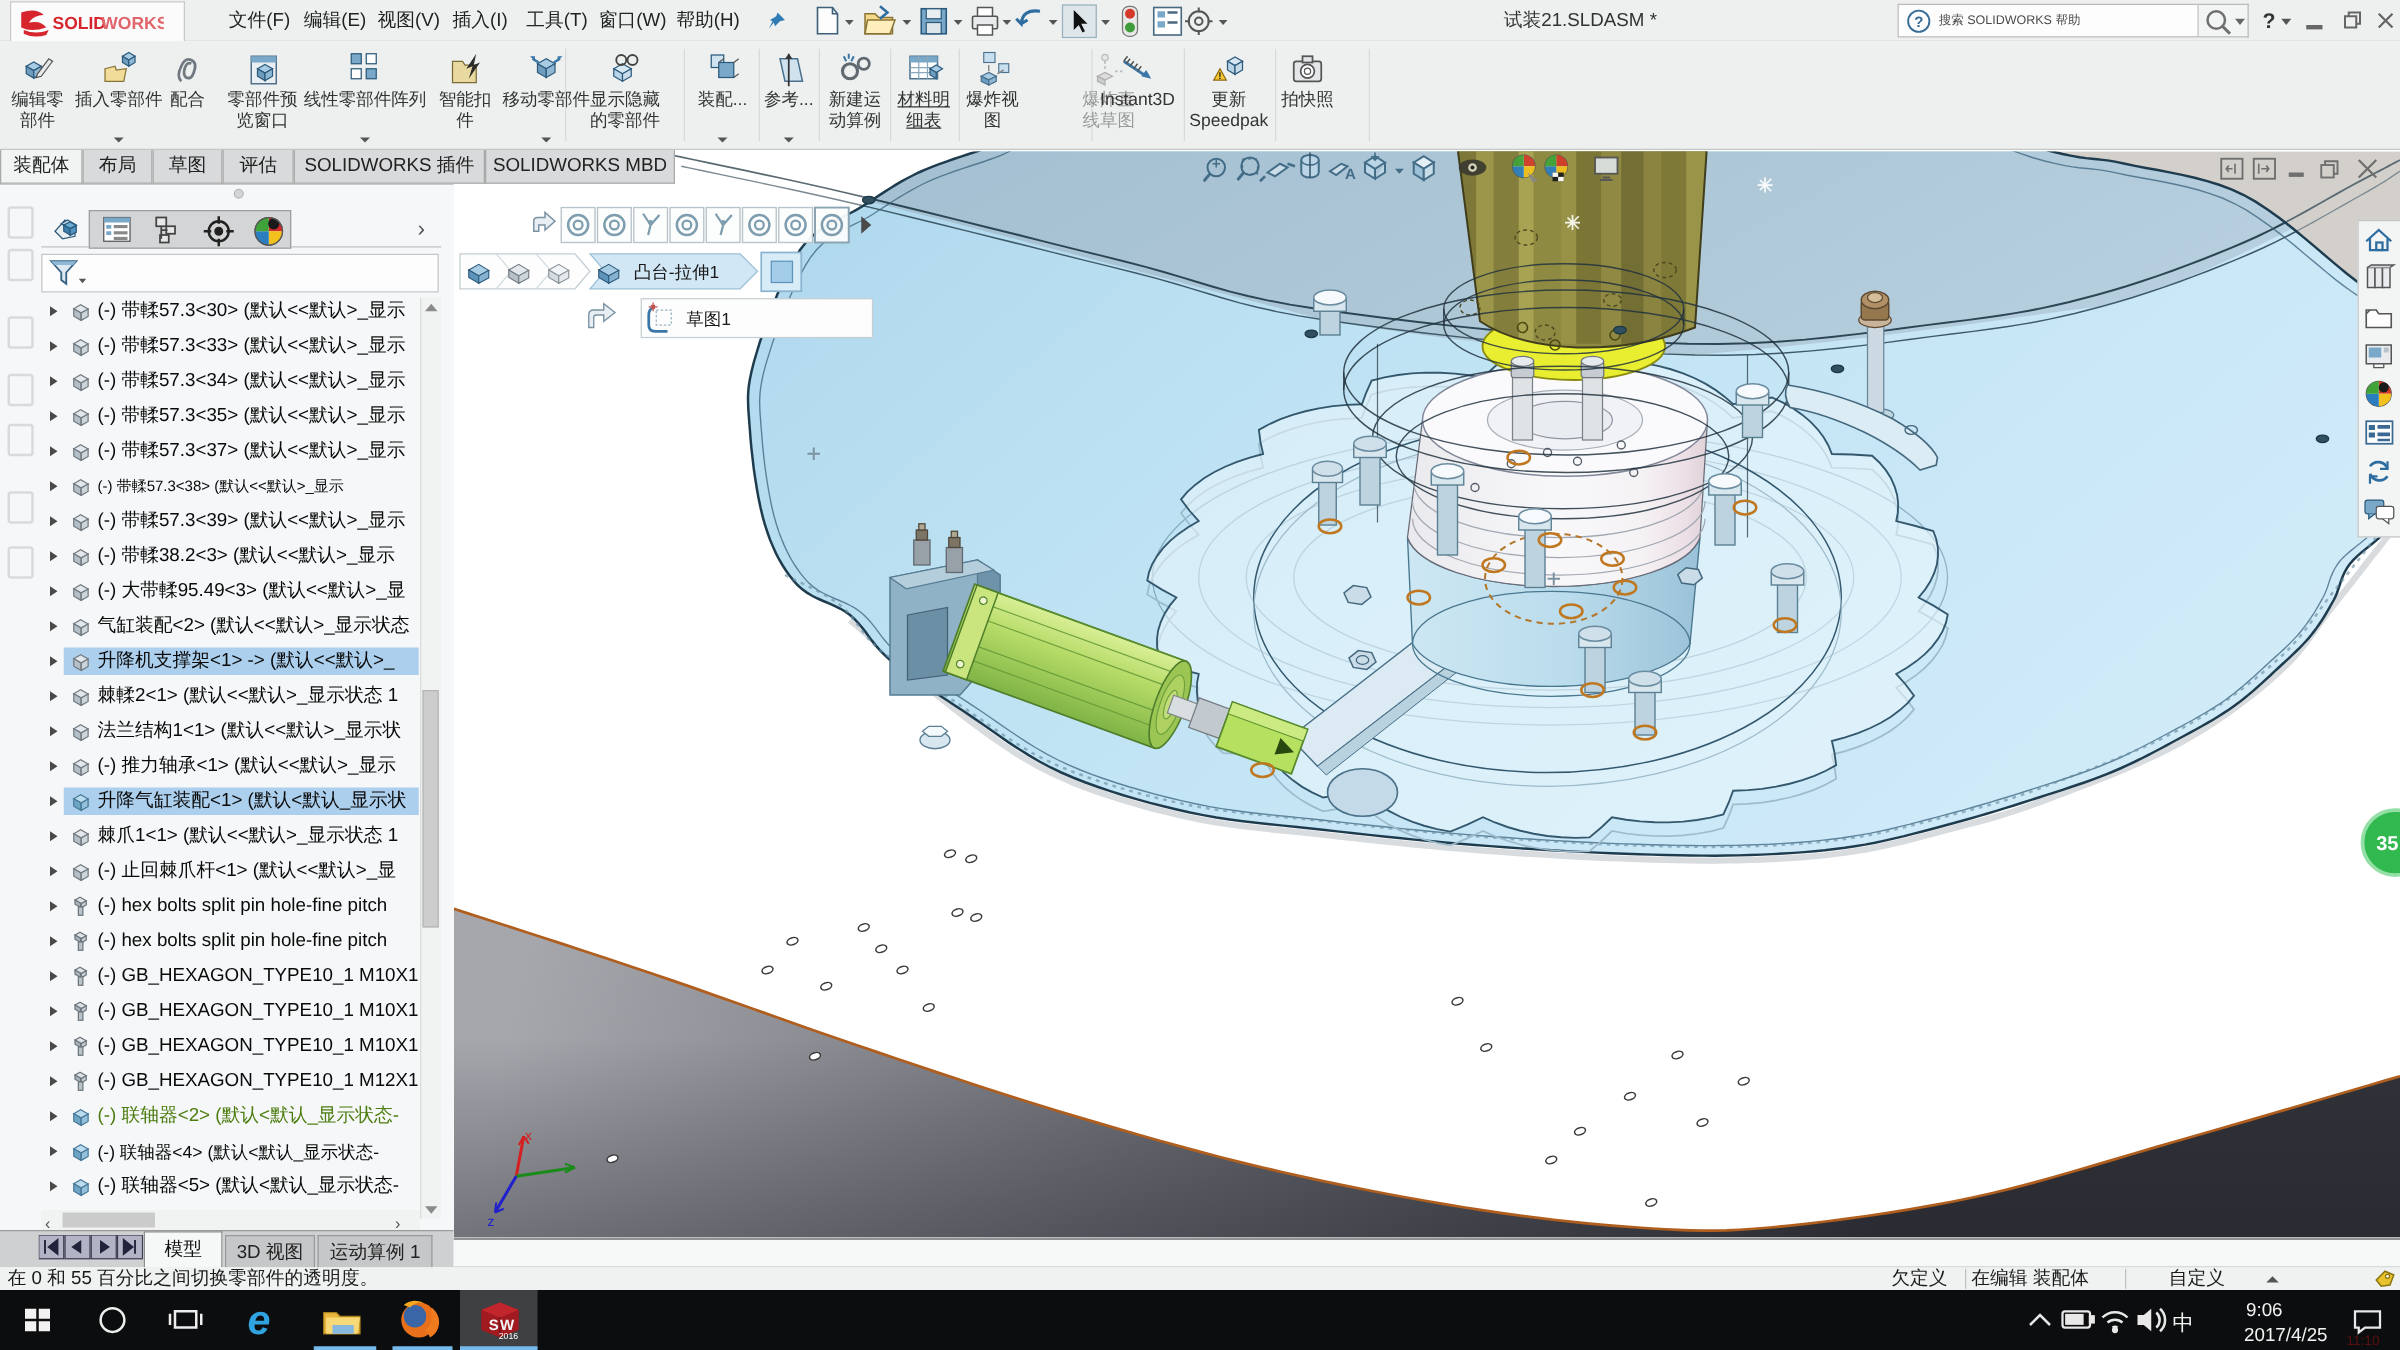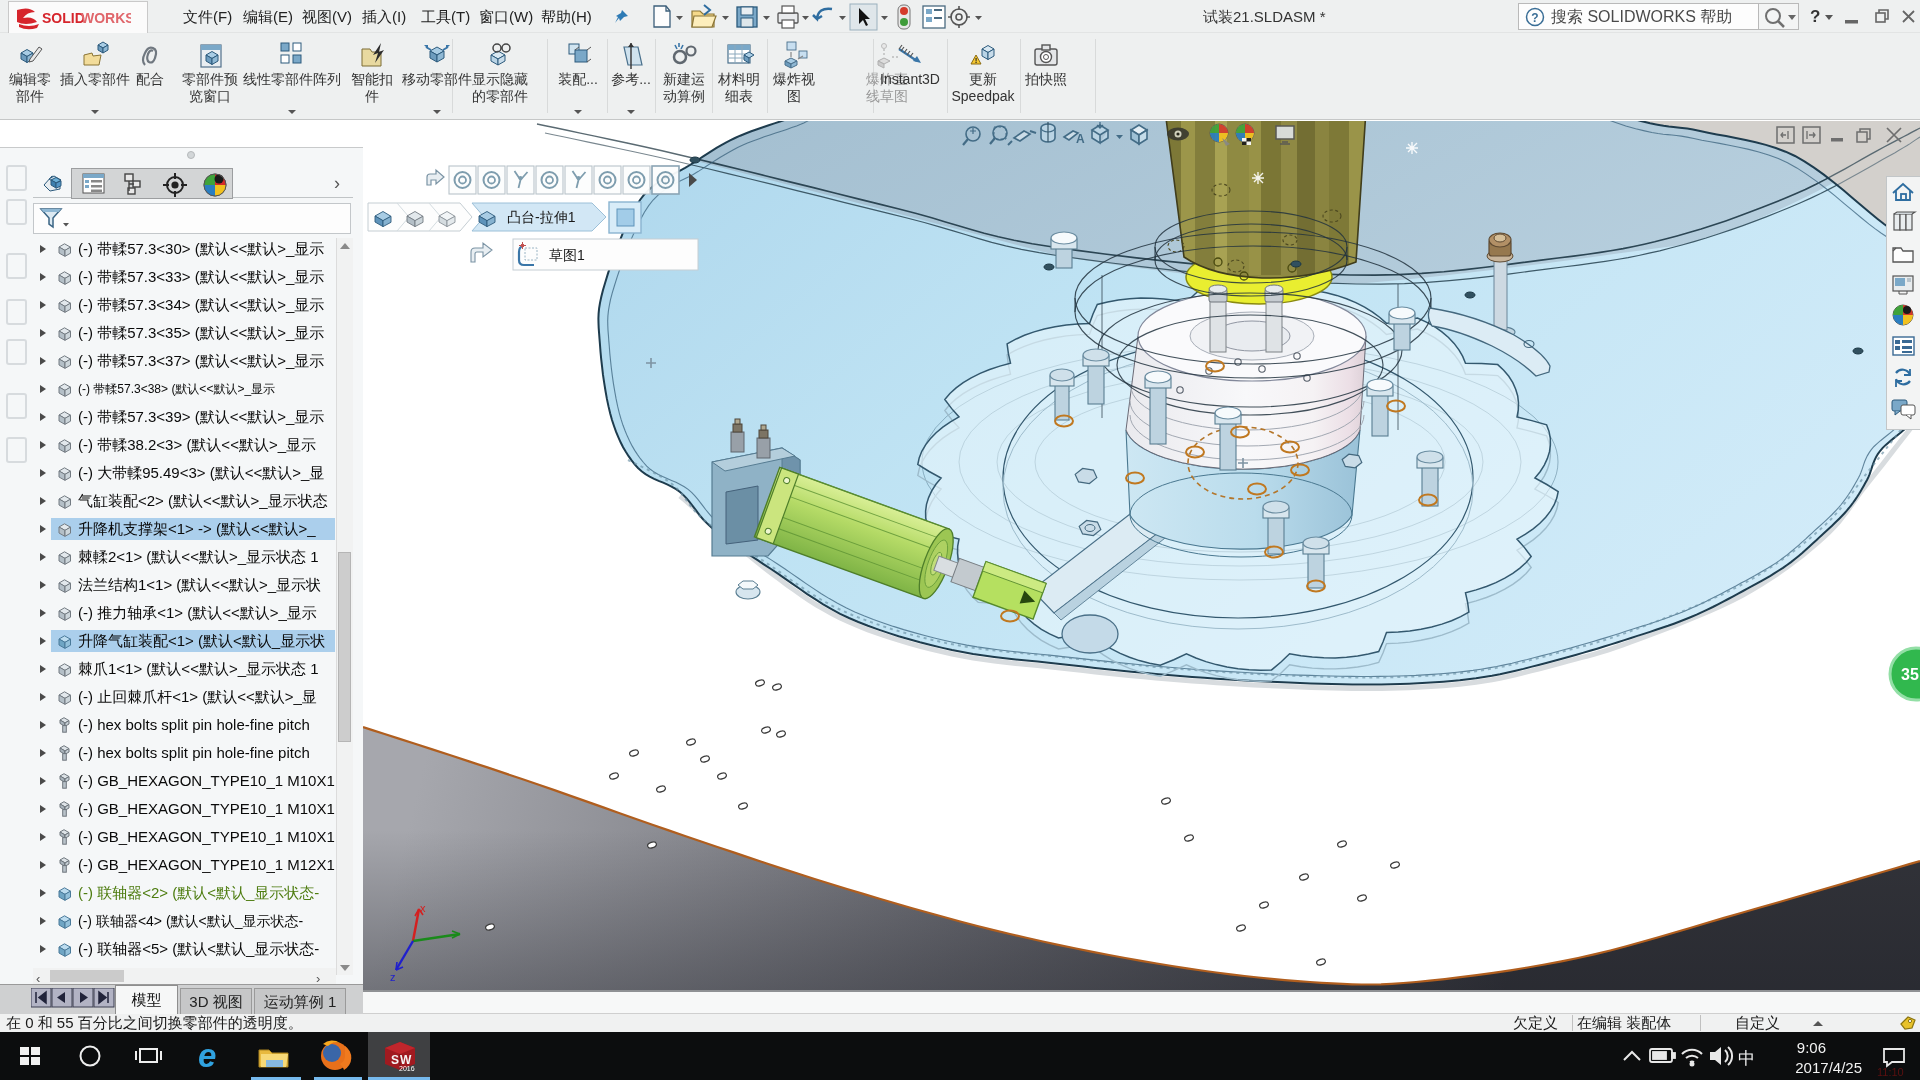--- a/index.html
+++ b/index.html
@@ -93,21 +93,21 @@
           <path d="M13,3 v4 M13,21 v4 M2,14 h4 M20,14 h4"></path>
         </g>
 <path d="M325,13 l7,0 -3.5,4 z" fill="#555"></path>
 </svg>
 <div class="menu" style="left:1203px;color:#333">试装21.SLDASM *</div>
 <div class="abs" style="left:1518px;top:3px;width:241px;height:27px;background:#fdfdfd;border:1px solid #b9b9b9;">
 <svg class="abs" style="left:6px;top:3px" width="20" height="20">
           <circle cx="10" cy="10" r="8.5" fill="none" stroke="#3a6e96" stroke-width="1.5"></circle>
           <text x="10" y="14.5" text-anchor="middle" font-size="12" fill="#3a6e96" font-weight="bold">?</text>
         </svg>
-<div class="abs" style="left:32px;top:0;height:25px;line-height:25px;font-size:16px;color:#4a4a4a;white-space:nowrap">搜索 SOLIDWORKS 帮助</div>
+<div class="abs" style="left:32px;top:0;height:25px;line-height:25px;font-size:10px;color:#4a4a4a;white-space:nowrap">搜索 SOLIDWORKS 帮助</div>
       </div>
 <div class="abs" style="left:1759px;top:3px;width:40px;height:27px;background:#f3f4f4;border:1px solid #b9b9b9;border-left:none;">
 <svg class="abs" style="left:3px;top:2px" width="36" height="22">
           <circle cx="11" cy="10" r="7" fill="none" stroke="#707070" stroke-width="2"></circle>
           <path d="M16,15 l6,6" stroke="#707070" stroke-width="2.5"></path>
           <path d="M26,9 l8,0 -4,5 z" fill="#666"></path>
         </svg>
       </div>
 <svg class="abs" style="left:1805px;top:5px" width="115" height="24">
 <text x="5" y="17" font-size="17" fill="#333" font-weight="bold">?</text>
@@ -260,21 +260,21 @@
 <div class="rb" style="left:656px;width:56px;">
         <div style="height:34px;position:relative">
           <svg width="34" height="34" style="position:absolute;left:50%;margin-left:-17px;top:2px">
             <circle cx="13" cy="18" r="6" fill="none" stroke="#606870" stroke-width="2.5"></circle>
             <circle cx="24" cy="12" r="4.5" fill="none" stroke="#606870" stroke-width="2.2"></circle>
             <path d="M8,6 l2,4 M12,4 v4 M16,6 l-2,4" stroke="#3a76a8" stroke-width="1.6"></path>
           </svg>
         </div>
         <div class="cap" style="color:#333">新建运<br>动算例</div>
       </div>
-<div class="rb" style="left:713px;width:52px;">
+<div class="rb" style="left:713px;width:52px;text-decoration:underline;">
         <div style="height:34px;position:relative">
           <svg width="34" height="34" style="position:absolute;left:50%;margin-left:-17px;top:2px">
             <rect x="6" y="6" width="22" height="18" fill="#fff" stroke="#4a708c" stroke-width="1.2"></rect>
             <rect x="6" y="6" width="22" height="5" fill="#7aa8c8"></rect>
             <path d="M6,15 h22 M6,19 h22 M13,6 v18 M20,6 v18" stroke="#8aa8bc" stroke-width="1"></path>
             <g stroke="#2c5a7c" stroke-width="1" transform="translate(14,8)">
               <path d="M8,8 l5,-3 5,3 -5,3 z" fill="#a8cce4"></path>
               <path d="M8,8 v5 l5,3 v-5 z" fill="#6d9cbe"></path>
             </g>
           </svg>
@@ -339,20 +339,28 @@
         <div style="height:34px;position:relative">
           <svg width="34" height="34" style="position:absolute;left:50%;margin-left:-17px;top:2px">
             <rect x="6" y="10" width="22" height="16" rx="2" fill="#e4e6e8" stroke="#555" stroke-width="1.4"></rect>
             <rect x="13" y="6" width="8" height="5" fill="#e4e6e8" stroke="#555" stroke-width="1.4"></rect>
             <circle cx="17" cy="18" r="5.5" fill="#fff" stroke="#555" stroke-width="1.4"></circle>
             <circle cx="17" cy="18" r="2.5" fill="none" stroke="#555"></circle>
           </svg>
         </div>
         <div class="cap" style="color:#333">拍快照</div>
       </div>
+</div>
+<div id="tabrow">
+<div class="vtab act" style="left:0px;width:66px">装配体</div>
+<div class="vtab" style="left:66px;width:56px">布局</div>
+<div class="vtab" style="left:122px;width:56px">草图</div>
+<div class="vtab" style="left:178px;width:57px">评估</div>
+<div class="vtab" style="left:235px;width:153px">SOLIDWORKS 插件</div>
+<div class="vtab" style="left:388px;width:152px">SOLIDWORKS MBD</div>
 </div>
 <div id="viewport">
 <svg width="1557" height="869" style="position:absolute;left:0;top:0">
         <g transform="translate(-363,-121)">
 <defs>
 <linearGradient id="gBlue" x1="0" y1="0" x2="1" y2="0.55">
               <stop offset="0" stop-color="#a9d4eb"></stop>
               <stop offset="0.45" stop-color="#bde2f3"></stop>
               <stop offset="1" stop-color="#cfeaf8"></stop>
             </linearGradient>

